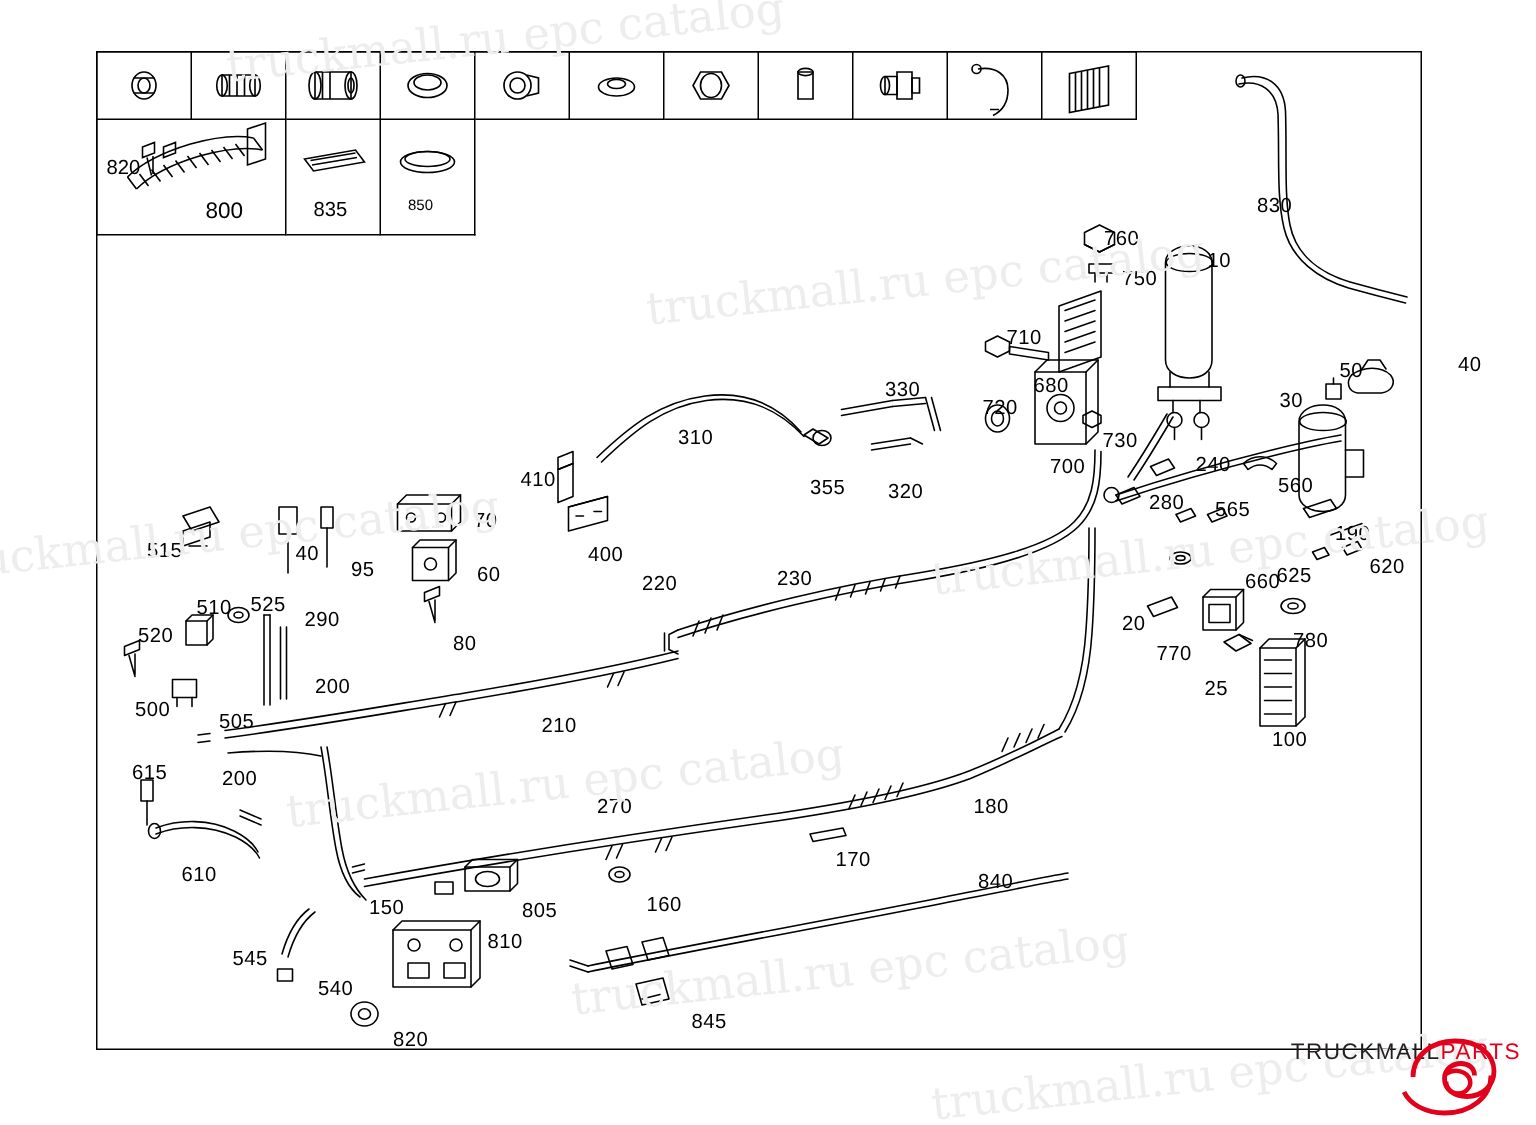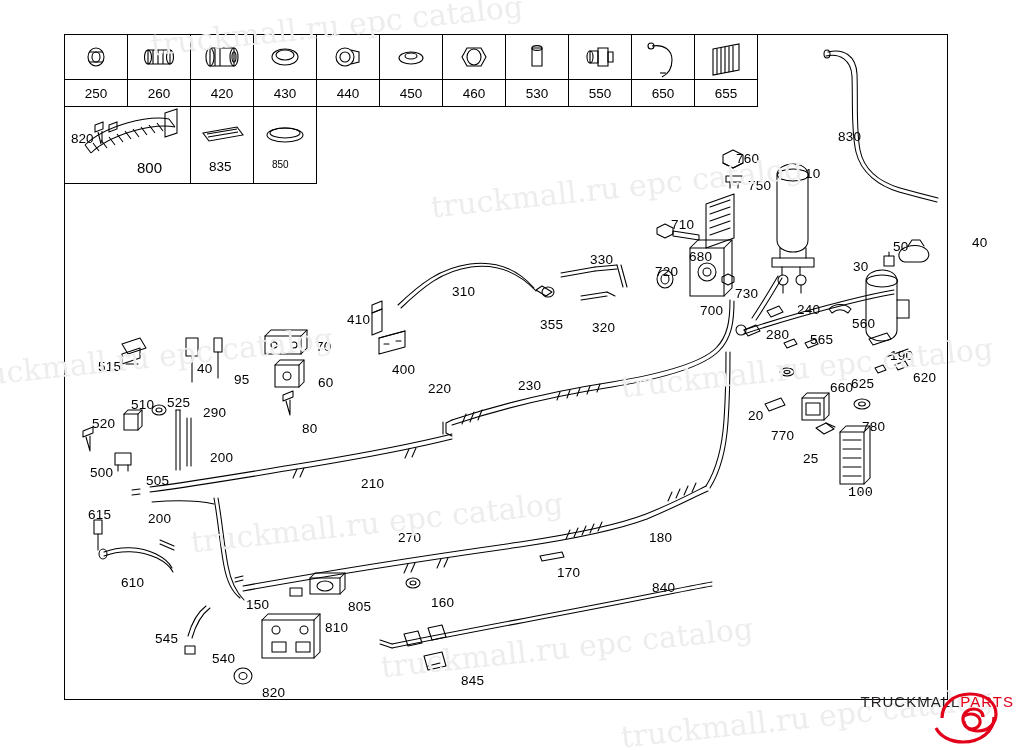--- a/index.html
+++ b/index.html
@@ -412,33 +412,20 @@
           </svg>
     </td>
     <td>
       <svg class="glyph" viewBox="0 0 62 44">
             <g stroke="#000" fill="none" stroke-width="1.1">
         <path d="M18 14 l26 -5 0 26 -26 5 z"></path>
         <path d="M22 13.5 l0 26 M26 12.7 l0 26 M30 12 l0 26 M34 11.2 l0 26 M38 10.4 l0 26"></path>
             </g>
           </svg>
     </td>
-  </tr>
-  <tr>
-    <td class="num">250</td>
-    <td class="num">260</td>
-    <td class="num">420</td>
-    <td class="num">430</td>
-    <td class="num">440</td>
-    <td class="num">450</td>
-    <td class="num">460</td>
-    <td class="num">530</td>
-    <td class="num">550</td>
-    <td class="num">650</td>
-    <td class="num">655</td>
   </tr>
   <tr>
     <td class="wide" colspan="2" style="height:76px">
       <div style="position:relative;width:124px;height:76px">
         <svg style="position:absolute;left:0;top:0" width="124" height="76" viewBox="0 0 124 76">
           <g stroke="#000" fill="none" stroke-width="1.05">
             <path d="M30 18 l8 -3 0 7 -8 3 z"></path>
             <path d="M33 25 l3 12 M37 24 l0 12"></path>
             <path d="M44 18 l8 -3 0 7 -8 3 z"></path>
             <path d="M20 38 C28 30 42 22 62 16 C80 11 94 10 104 12"></path>
@@ -518,21 +505,21 @@
     <div class="lbl" style="left: 302px; top: 422px;">80</div>
     <div class="lbl" style="left: 748px; top: 409px;">20</div>
     <div class="lbl" style="left: 862px; top: 420px;">780</div>
     <div class="lbl" style="left: 92px; top: 417px;">520</div>
     <div class="lbl" style="left: 771px; top: 429px;">770</div>
     <div class="lbl" style="left: 803px; top: 452px;">25</div>
     <div class="lbl" style="left: 210px; top: 451px;">200</div>
     <div class="lbl" style="left: 90px; top: 466px;">500</div>
     <div class="lbl" style="left: 146px; top: 474px;">505</div>
     <div class="lbl" style="left: 361px; top: 477px;">210</div>
-    <div class="lbl" style="left: 848px; top: 486px; font-family: Liberation Mono, monospace;">100</div>
+    <div class="lbl" style="left: 848px; top: 486px;">100</div>
     <div class="lbl" style="left: 88px; top: 508px;">615</div>
     <div class="lbl" style="left: 148px; top: 512px;">200</div>
     <div class="lbl" style="left: 398px; top: 531px;">270</div>
     <div class="lbl" style="left: 649px; top: 531px;">180</div>
     <div class="lbl" style="left: 557px; top: 566px;">170</div>
     <div class="lbl" style="left: 121px; top: 576px;">610</div>
     <div class="lbl" style="left: 652px; top: 581px;">840</div>
     <div class="lbl" style="left: 246px; top: 598px;">150</div>
     <div class="lbl" style="left: 348px; top: 600px;">805</div>
     <div class="lbl" style="left: 431px; top: 596px;">160</div>

